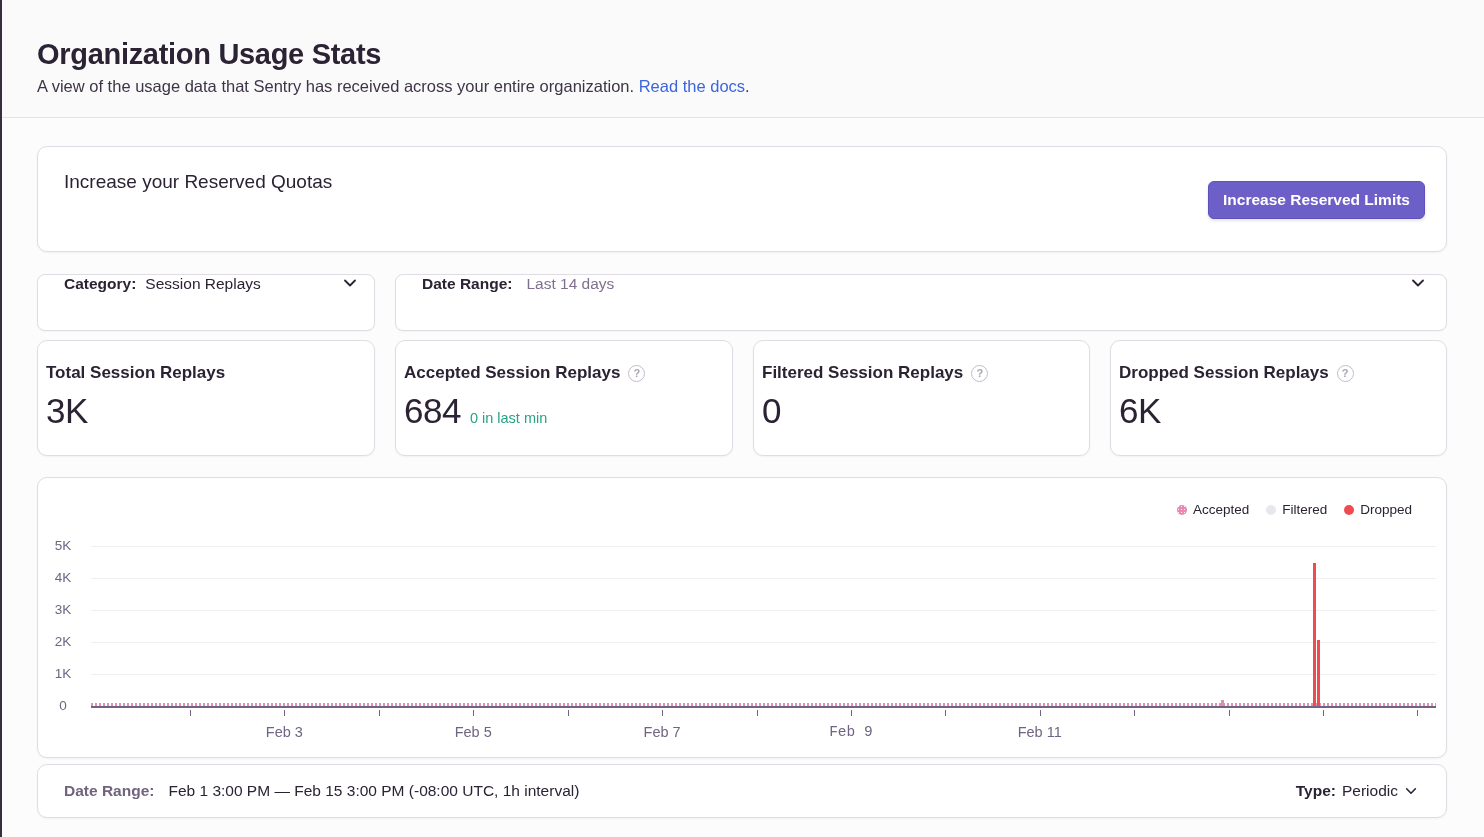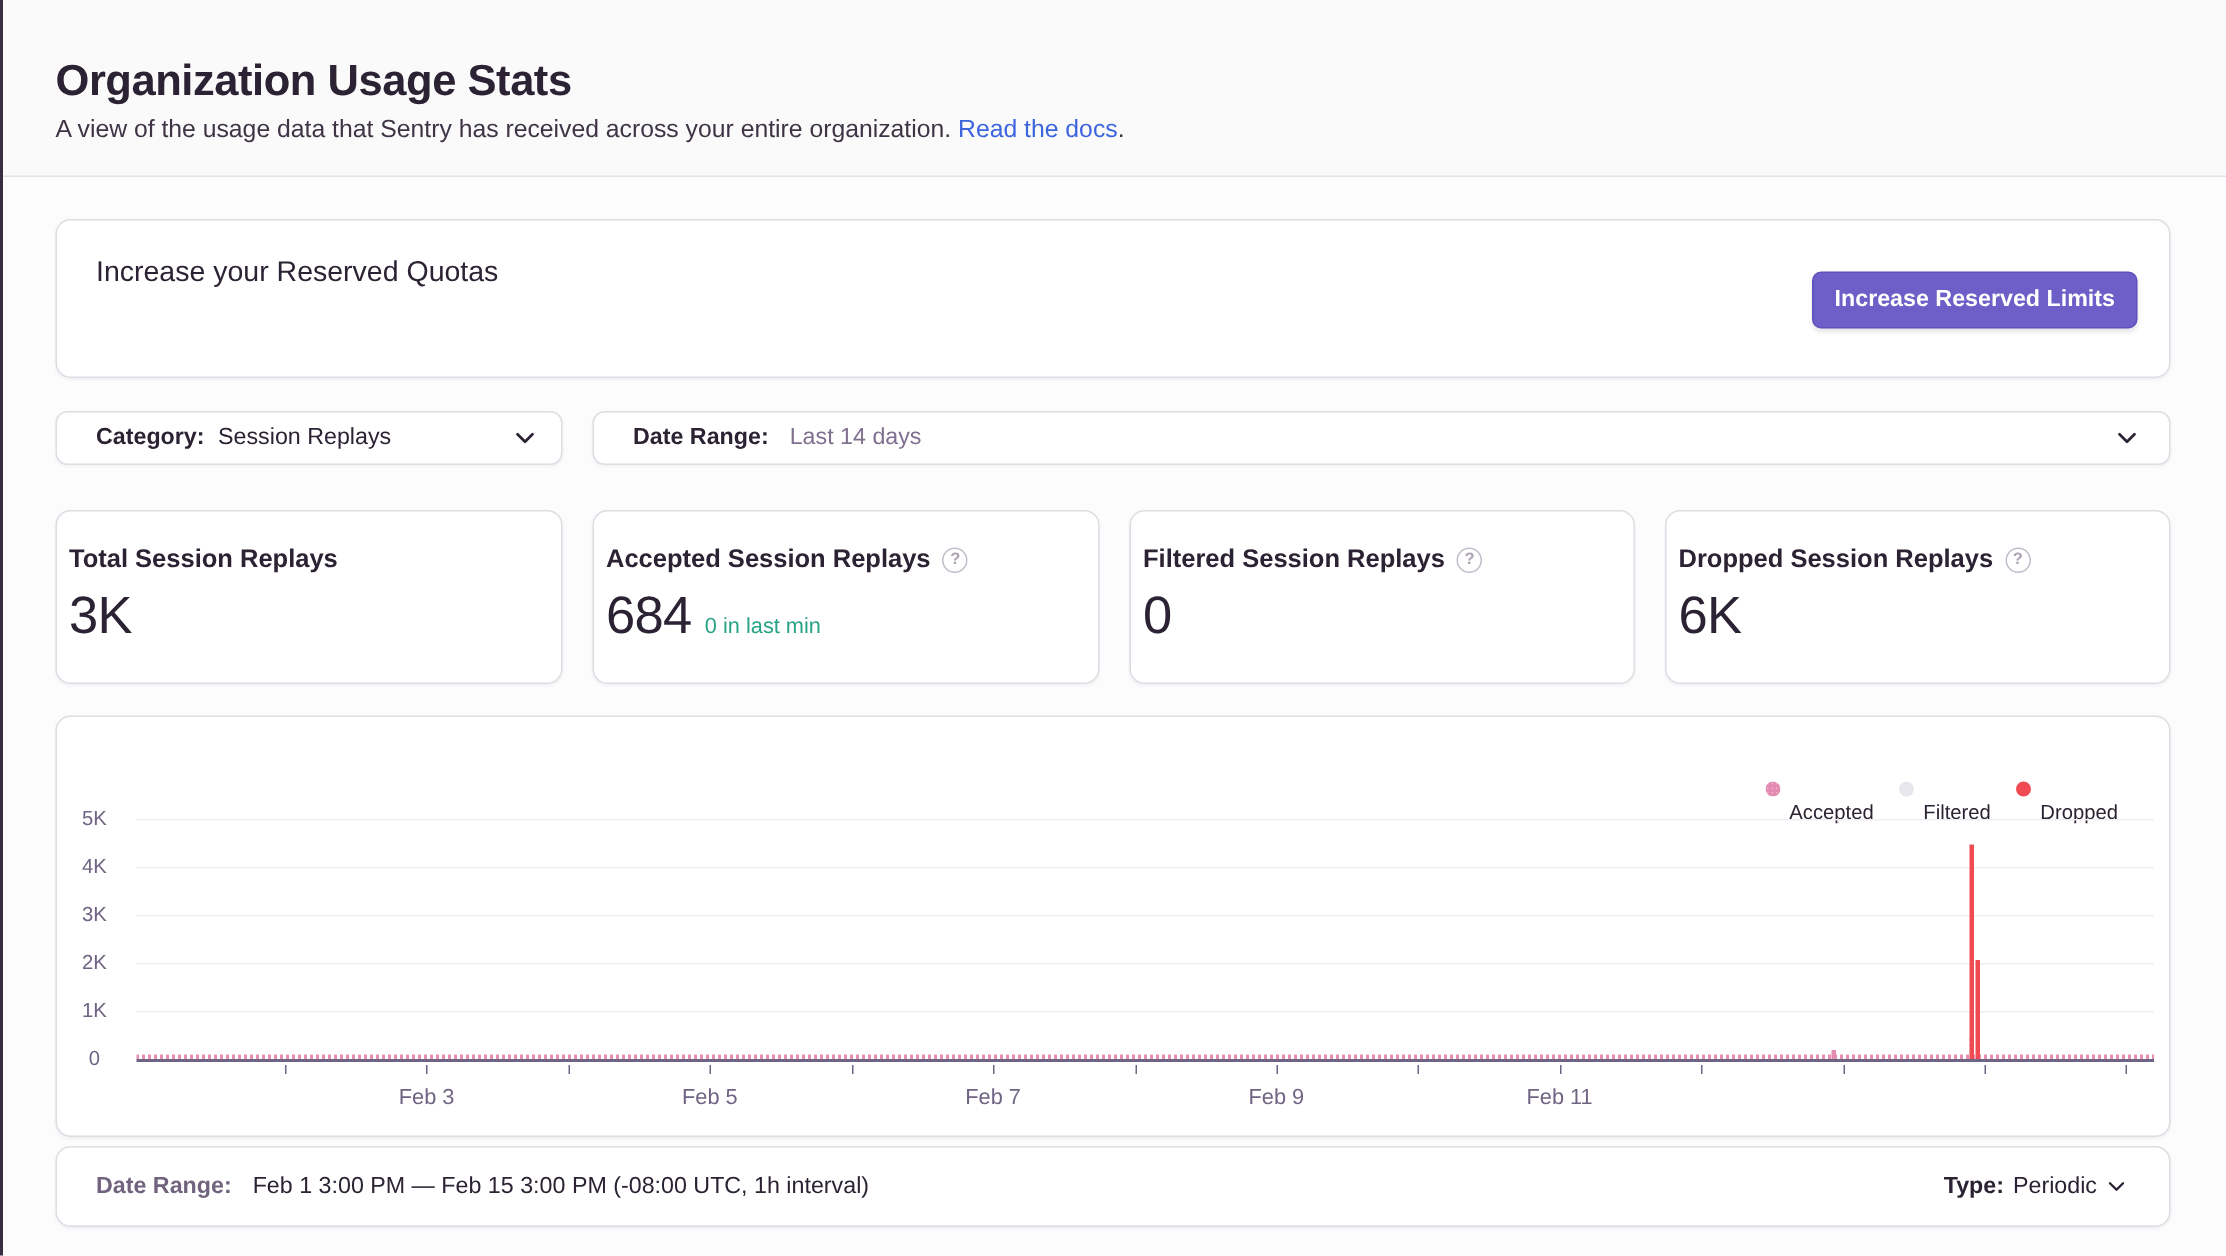--- a/index.html
+++ b/index.html
@@ -47,23 +47,23 @@
     position: absolute; right: 21px; top: 34px; height: 38px; padding: 0 14px;
     background: #6c5fc7; border: 1px solid #5f51bb; border-radius: 6px;
     color: #ffffff; font-size: 15.5px; font-weight: 700;
     display: flex; align-items: center; cursor: pointer;
     box-shadow: 0 2px 3px rgba(43,34,51,0.12);
     font-family: inherit;
   }
 
   
   .filter-box {
-    position: absolute; top: 274px; height: 36px; background: #fff;
+    position: absolute; top: 274px; height: 57px; background: #fff;
     border: 1px solid #e0dce4; border-radius: 8px;
-    display: flex; align-items: center; cursor: pointer;
+    display: flex; cursor: pointer;
     box-shadow: 0 1px 2px rgba(43,34,51,0.04);
   }
   .filter-category { left: 37px; width: 338px; padding: 0 16px 0 26px; }
   .filter-daterange { left: 395px; width: 1052px; padding: 0 20px 0 26px; }
   .filter-label { font-size: 15.5px; font-weight: 700; color: #2b2233; }
   .filter-value { font-size: 15.5px; color: #2b2233; margin-left: 9px; }
   .filter-value.muted { color: #80708f; margin-left: 14px; }
   .spacer { flex: 1; }
   .chev { width: 16px; height: 16px; color: #2b2233; flex: none; }
 
@@ -86,21 +86,21 @@
   .chart-legend {
     position: absolute; top: 24px; right: 34px;
     display: flex; align-items: center; gap: 17px;
   }
   .legend-item { display: flex; align-items: center; gap: 6px; cursor: pointer; }
   .legend-dot { width: 10px; height: 10px; border-radius: 50%; flex: none; }
   .legend-dot.hatched {
     background-image: radial-gradient(rgba(255,255,255,0.9) 22%, rgba(255,255,255,0) 24%);
     background-size: 3px 3px;
   }
-  .legend-label { font-size: 13.5px; color: #2b2233; margin-top: 32px; }
+  .legend-label { font-size: 13.5px; color: #2b2233; }
 
   .plot {
     position: absolute; left: 53px; top: 68px; width: 1345px; height: 162px;
     border-bottom: 2px solid #6e6584;
   }
   .gridline { position: absolute; left: 0; width: 100%; height: 1px; background: #f0eef3; }
   .y-label {
     position: absolute; left: -48px; width: 40px; text-align: center;
     font-size: 13.5px; color: #6f6483;
   }
@@ -238,21 +238,21 @@
       <div class="x-tick" style="left: 759.925px;"></div>
       <div class="x-tick" style="left: 854.344px;"></div>
       <div class="x-tick" style="left: 948.763px;"></div>
       <div class="x-tick" style="left: 1043.18px;"></div>
       <div class="x-tick" style="left: 1137.6px;"></div>
       <div class="x-tick" style="left: 1232.02px;"></div>
       <div class="x-tick" style="left: 1326.44px;"></div>
       <div class="x-label" style="left: 193.411px;">Feb 3</div>
       <div class="x-label" style="left: 382.249px;">Feb 5</div>
       <div class="x-label" style="left: 571.087px;">Feb 7</div>
-      <div class="x-label" style="left: 759.925px;">Feb 9</div>
+      <div class="x-label" style="left: 759.925px; font-family: Liberation Mono, monospace;">Feb 9</div>
       <div class="x-label" style="left: 948.763px;">Feb 11</div>
       <div class="baseline-strip"></div>
       <div class="bar accepted-hatched" style="left: 1221.51px; width: 3px; height: 13.76px;"></div>
       <div class="bar accepted" style="left: 1130.45px; width: 3px; height: 5.76px;"></div>
       <div class="bar dropped" style="left: 1221.51px; width: 3px; height: 143.04px;"></div>
       <div class="bar dropped" style="left: 1226.48px; width: 3px; height: 66.24px;"></div>
     </div>
 </div>
 
 <div class="card footer-card">

